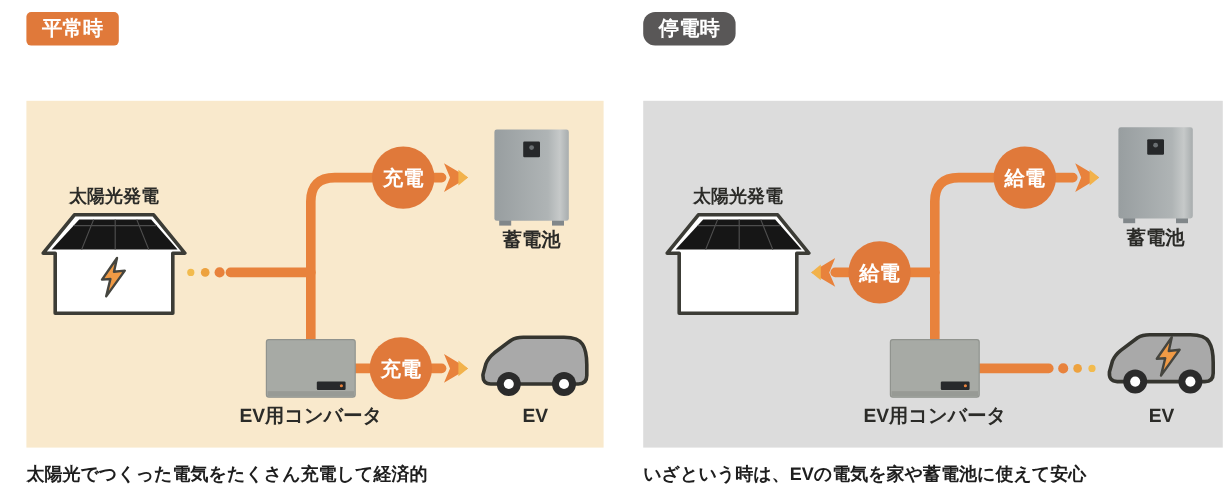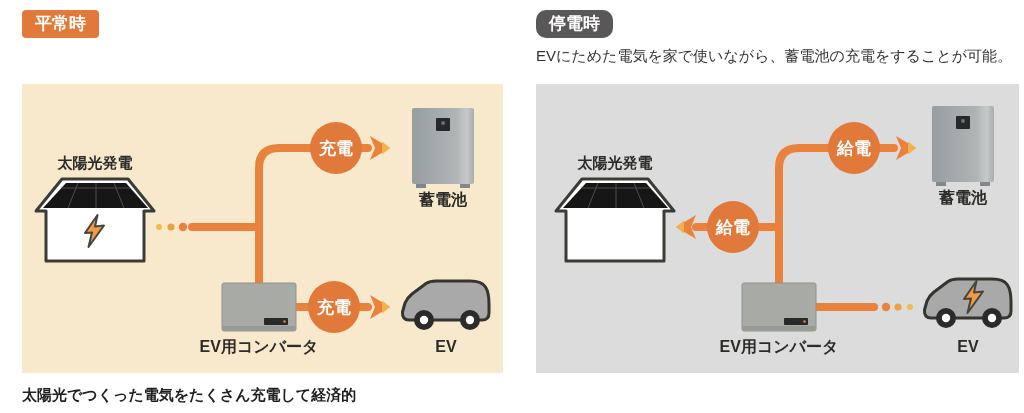--- a/index.html
+++ b/index.html
@@ -103,21 +103,20 @@
         <circle cx="312" cy="223" r="26" class="badge-circle"></circle>
         <text x="312" y="229" class="circle-txt" text-anchor="middle">充電</text>
       </svg>
     </div>
 
     <div class="caption">太陽光でつくった電気をたくさん充電して経済的</div>
   </section>
 
   <section class="column" style="left:522px;width:483px;">
     <div class="badge badge-outage">停電時</div>
-    <p class="desc"><span>EVにためた電気を家で使いながら、蓄電池の充電をすることが可能。</span></p>
 
     <div class="diagram panel-outage">
       <svg viewBox="0 0 483 289">
         <defs>
           <linearGradient id="gbat2" x1="0" y1="0" x2="1" y2="0">
             <stop offset="0" stop-color="#989ea0"></stop>
             <stop offset="0.72" stop-color="#afb4b5"></stop>
             <stop offset="0.88" stop-color="#c6c9c9"></stop>
             <stop offset="1" stop-color="#a8adae"></stop>
           </linearGradient>
@@ -170,15 +169,16 @@
         </g>
         <text x="432" y="268" class="lbl-lg" text-anchor="middle">EV</text>
 
         <circle cx="197" cy="143" r="26" class="badge-circle"></circle>
         <text x="197" y="149" class="circle-txt" text-anchor="middle">給電</text>
         <circle cx="318" cy="64" r="26" class="badge-circle"></circle>
         <text x="318" y="70" class="circle-txt" text-anchor="middle">給電</text>
       </svg>
     </div>
 
+    <div class="caption">いざという時は、EVの電気を家や蓄電池に使えて安心</div>
   </section>
 
 </div>
 
 </body></html>

